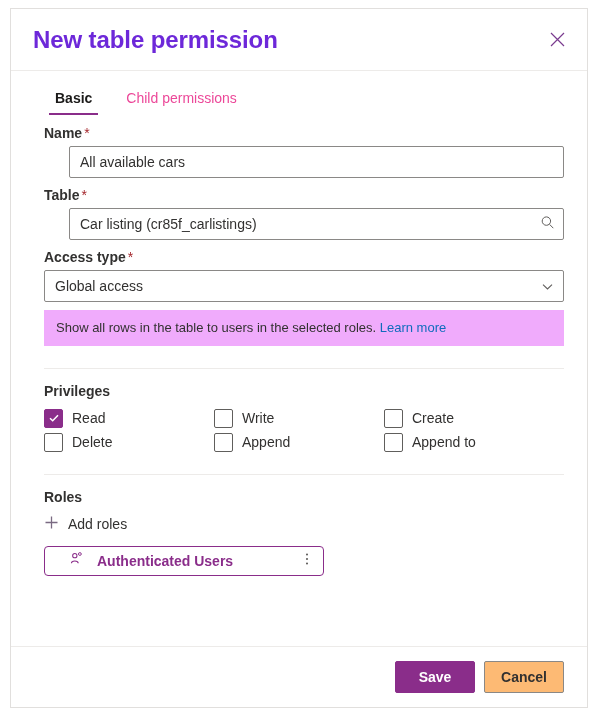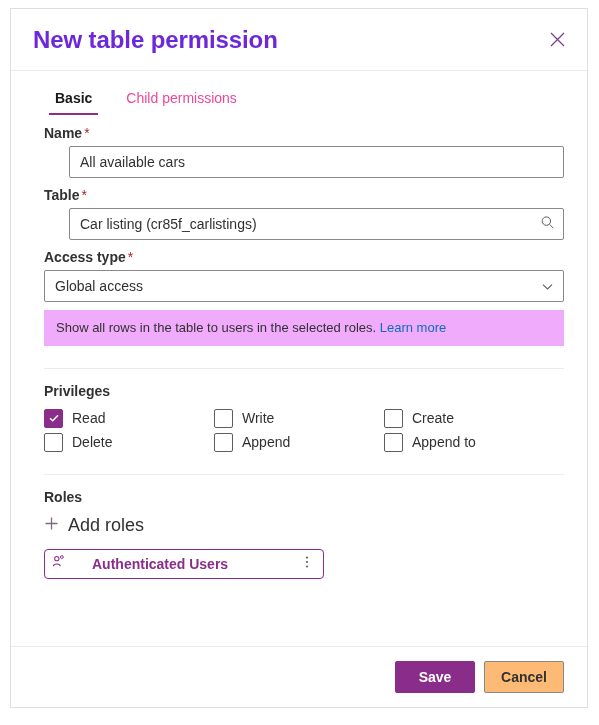--- a/index.html
+++ b/index.html
@@ -233,40 +233,40 @@
   .cbx-label {
     font-size: 14px;
     color: #323130;
   }
 
   
   .add-roles {
     display: inline-flex;
     align-items: center;
     gap: 9px;
-    font-size: 18px;
+    font-size: 14px;
     color: #323130;
     cursor: pointer;
     background: none;
     border: none;
     padding: 0;
     font-family: inherit;
     margin-bottom: 13px;
   }
 
   .role-chip {
     width: 280px;
     height: 30px;
     box-sizing: border-box;
     border: 1px solid #8a2d8a;
     border-radius: 4px;
     display: flex;
     align-items: center;
-    padding: 0 6px 0 6px;
-    gap: 26px;
+    padding: 0 6px 0 24px;
+    gap: 13px;
     cursor: pointer;
     background: #ffffff;
     justify-content: flex-end;
   }
   .role-chip-name {
     font-size: 14px;
     font-weight: 600;
     color: #8a2d8a;
     flex: 1 1 auto;
   }

